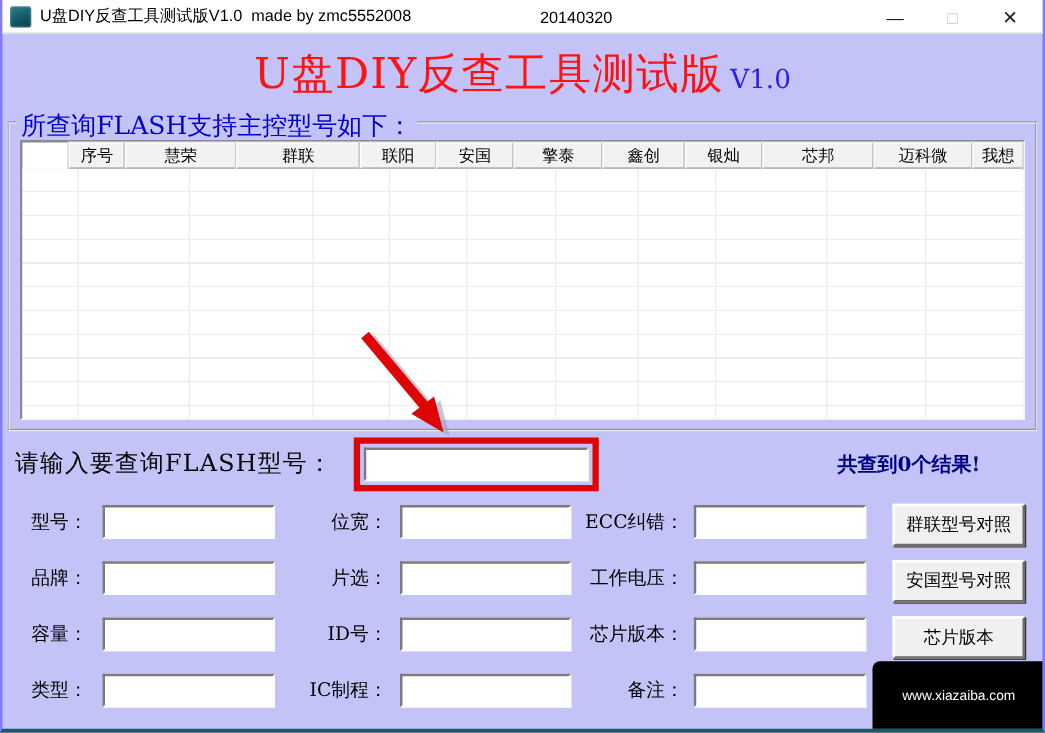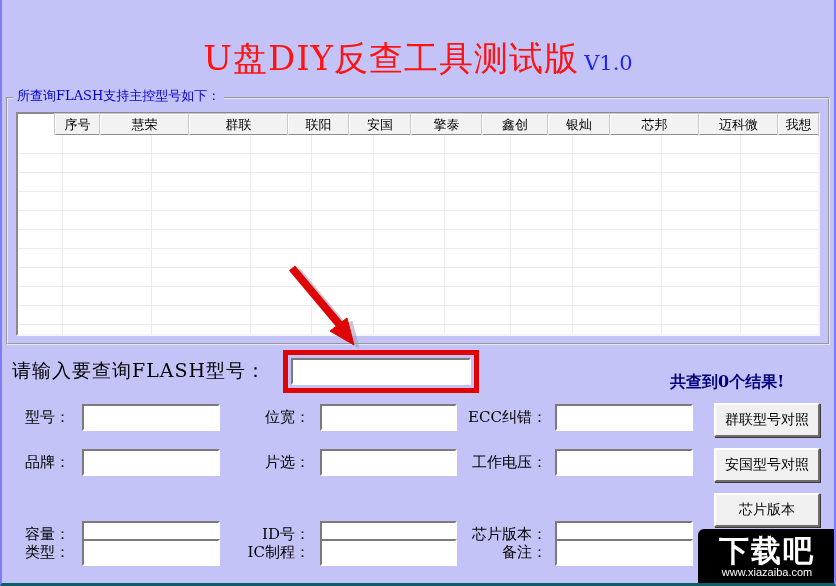--- a/index.html
+++ b/index.html
@@ -32,21 +32,21 @@
   }
   .main-title .cn{font-size:34px;color:#ff1212;letter-spacing:1px;}
   .main-title .ver{font-size:21px;color:#2222ee;font-family:"DejaVu Serif", serif;}
   
   .groupbox{
     position:absolute;left:4px;top:97px;width:824px;height:248px;
     border:2px groove #e7e7ef;
   }
   .groupbox-legend{
     position:absolute;top:-12px;left:5px;background:#c3c3f7;padding:0 4px;
-    color:#0000cc;font-size:13px;font-family:"DejaVu Serif", serif;
+    color:#0000cc;font-size:20px;font-family:"DejaVu Serif", serif;
   }
   .flash-table{
     position:absolute;left:8px;right:8px;top:13px;bottom:7px;
     border:2px solid;border-color:#8a8a8a #f5f5f5 #f5f5f5 #8a8a8a;
     background:#ffffff;display:flex;flex-direction:column;
   }
   .thead{display:flex;height:21px;flex:0 0 21px;background:#e9e9e9;margin-left:37px;}
   .th{
     flex:0 0 auto;height:21px;display:flex;align-items:center;justify-content:center;
     font-size:13px;color:#000;background:#f2f2f2;
@@ -78,56 +78,64 @@
   }
   .btn3d{
     background:#f0f0f0;
     border:2px solid;border-color:#ffffff #6d6d6d #6d6d6d #ffffff;
     box-shadow:1px 1px 0 #3a3a3a;
     font-size:15px;color:#000;display:flex;align-items:center;justify-content:center;
     font-family:"DejaVu Serif", serif;cursor:default;
   }
   .search-btn{position:absolute;left:498px;top:355px;width:130px;height:37px;font-size:16px;}
   .result-text{
-    position:absolute;left:668px;top:372px;font-size:16px;font-weight:bold;color:#00007f;
+    position:absolute;left:668px;top:362px;font-size:16px;font-weight:bold;color:#00007f;
     font-family:"DejaVu Serif", serif;
   }
   
   .f-label{
     position:absolute;height:27px;line-height:27px;text-align:right;
     font-size:15px;color:#000;font-family:"DejaVu Serif", serif;white-space:nowrap;
   }
   .f-input{
     position:absolute;height:27px;background:#ffffff;
     border:2px solid;border-color:#7b7b7b #ffffff #ffffff #7b7b7b;
     font-size:14px;padding:0 4px;outline:none;
   }
   .col1-label{left:6px;width:62px;}
   .col1-input{left:80px;width:138px;}
   .col2-label{left:228px;width:80px;}
   .col2-input{left:318px;width:137px;}
   .col3-label{left:440px;width:105px;}
   .col3-input{left:553px;width:138px;}
-  .r1{top:404px;} .r2{top:449px;} .r3{top:494px;margin-top:27px;} .r4{top:539px;}
+  .r1{top:404px;} .r2{top:449px;} .r3{top:494px;} .r4{top:539px;}
   .side-btn{position:absolute;left:712px;width:106px;height:34px;font-size:14px;}
   .sb1{top:403px;} .sb2{top:448px;} .sb3{top:493px;}
   
   .watermark{
     position:absolute;right:-2px;bottom:-3px;width:138px;height:57px;background:#000000;
     border-top-left-radius:6px;display:flex;flex-direction:column;align-items:center;justify-content:center;
   }
   .watermark .logo{color:#ffffff;font-weight:bold;font-size:30px;line-height:30px;letter-spacing:2px;
     font-family:"DejaVu Sans", sans-serif;}
   .watermark .url{color:#ffffff;font-size:11px;line-height:13px;}
 </style>
 </head>
 <body>
 
 <div class="window">
 
+  <div class="titlebar">
+    <div class="app-icon"></div>
+    <div class="titlebar-title">U盘DIY反查工具测试版V1.0  made by zmc5552008</div>
+    <div class="titlebar-date">20140320</div>
+    <div class="caption-btn btn-min">—</div>
+    <div class="caption-btn btn-max">□</div>
+    <div class="caption-btn btn-close">✕</div>
+  </div>
 
   <div class="main-title">
     <span class="cn">U盘DIY反查工具测试版</span>
     <span class="ver">V1.0</span>
   </div>
 
   <div class="groupbox">
     <div class="groupbox-legend">所查询FLASH支持主控型号如下：</div>
     <div class="flash-table">
       <div class="thead">
@@ -202,17 +210,16 @@
   <div class="f-label col2-label r4">IC制程：</div>
   <input class="f-input col2-input r4" value="" style="">
   <div class="f-label col3-label r4">备注：</div>
   <input class="f-input col3-input r4" value="" style="">
 
   <div class="btn3d side-btn sb1">群联型号对照</div>
   <div class="btn3d side-btn sb2">安国型号对照</div>
   <div class="btn3d side-btn sb3">芯片版本</div>
 
   <div class="watermark">
-    <div class="logo">下载吧</div>
     <div class="url">www.xiazaiba.com</div>
   </div>
 
 </div>
 
 </body></html>

